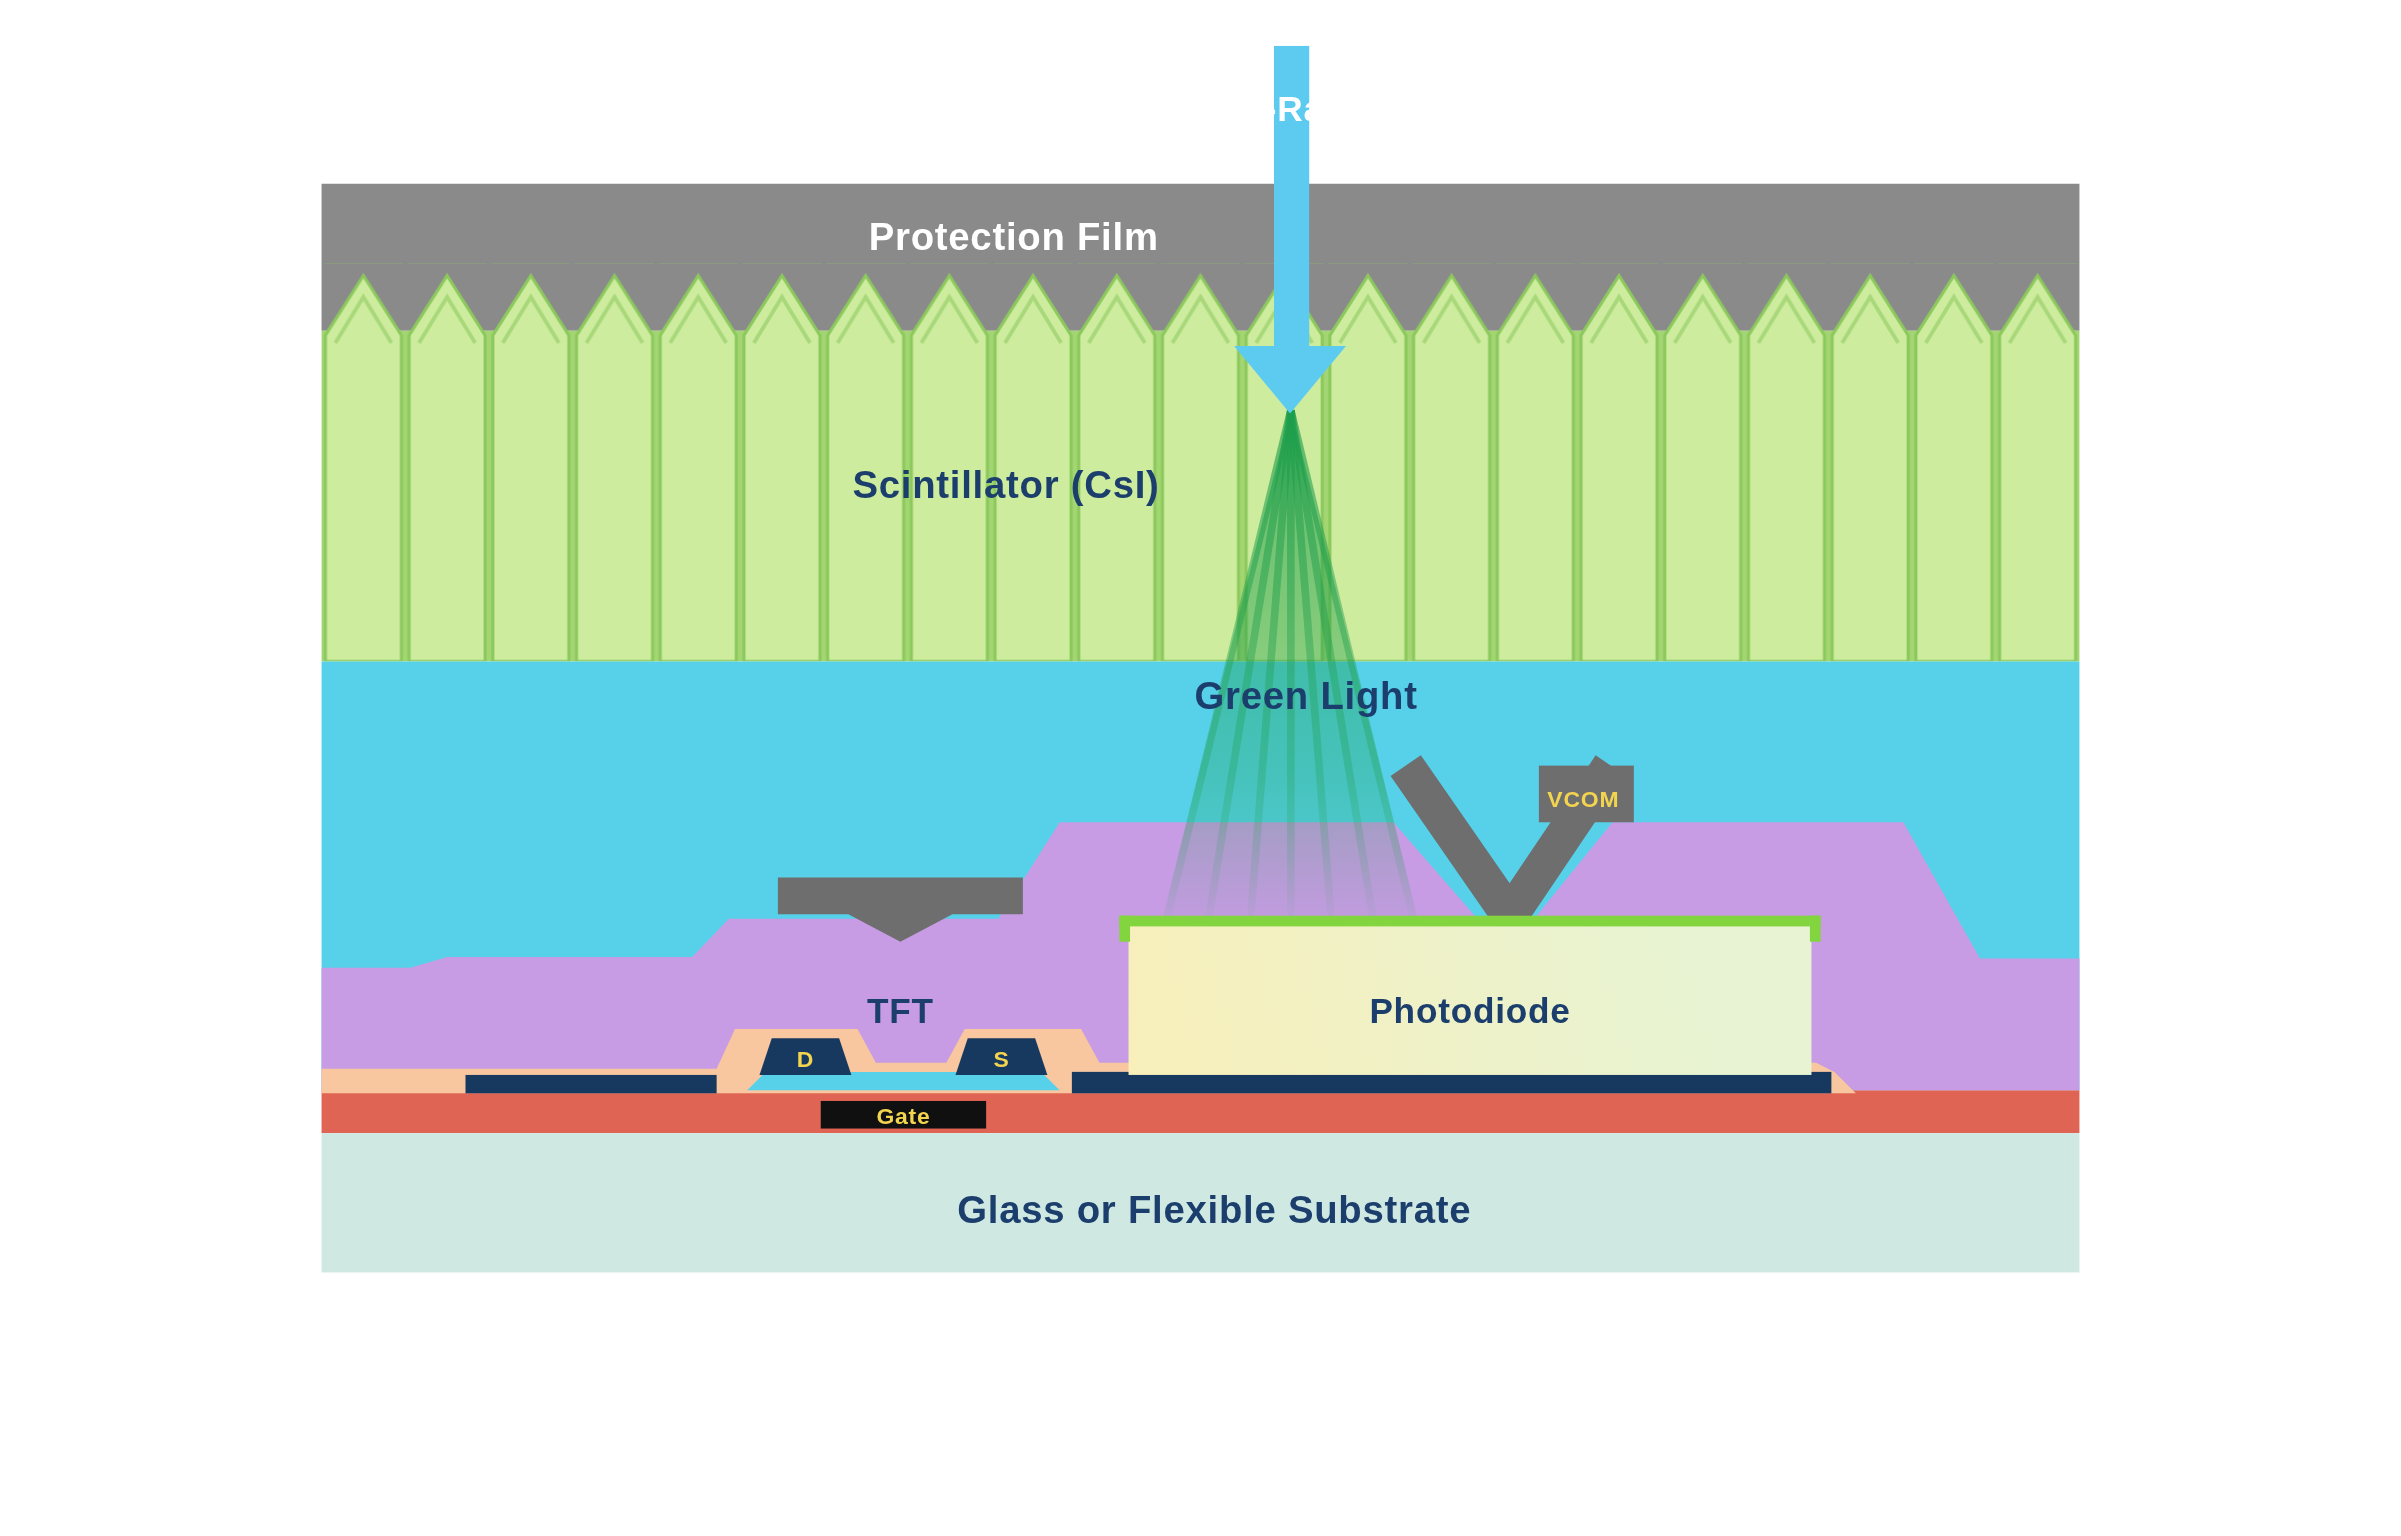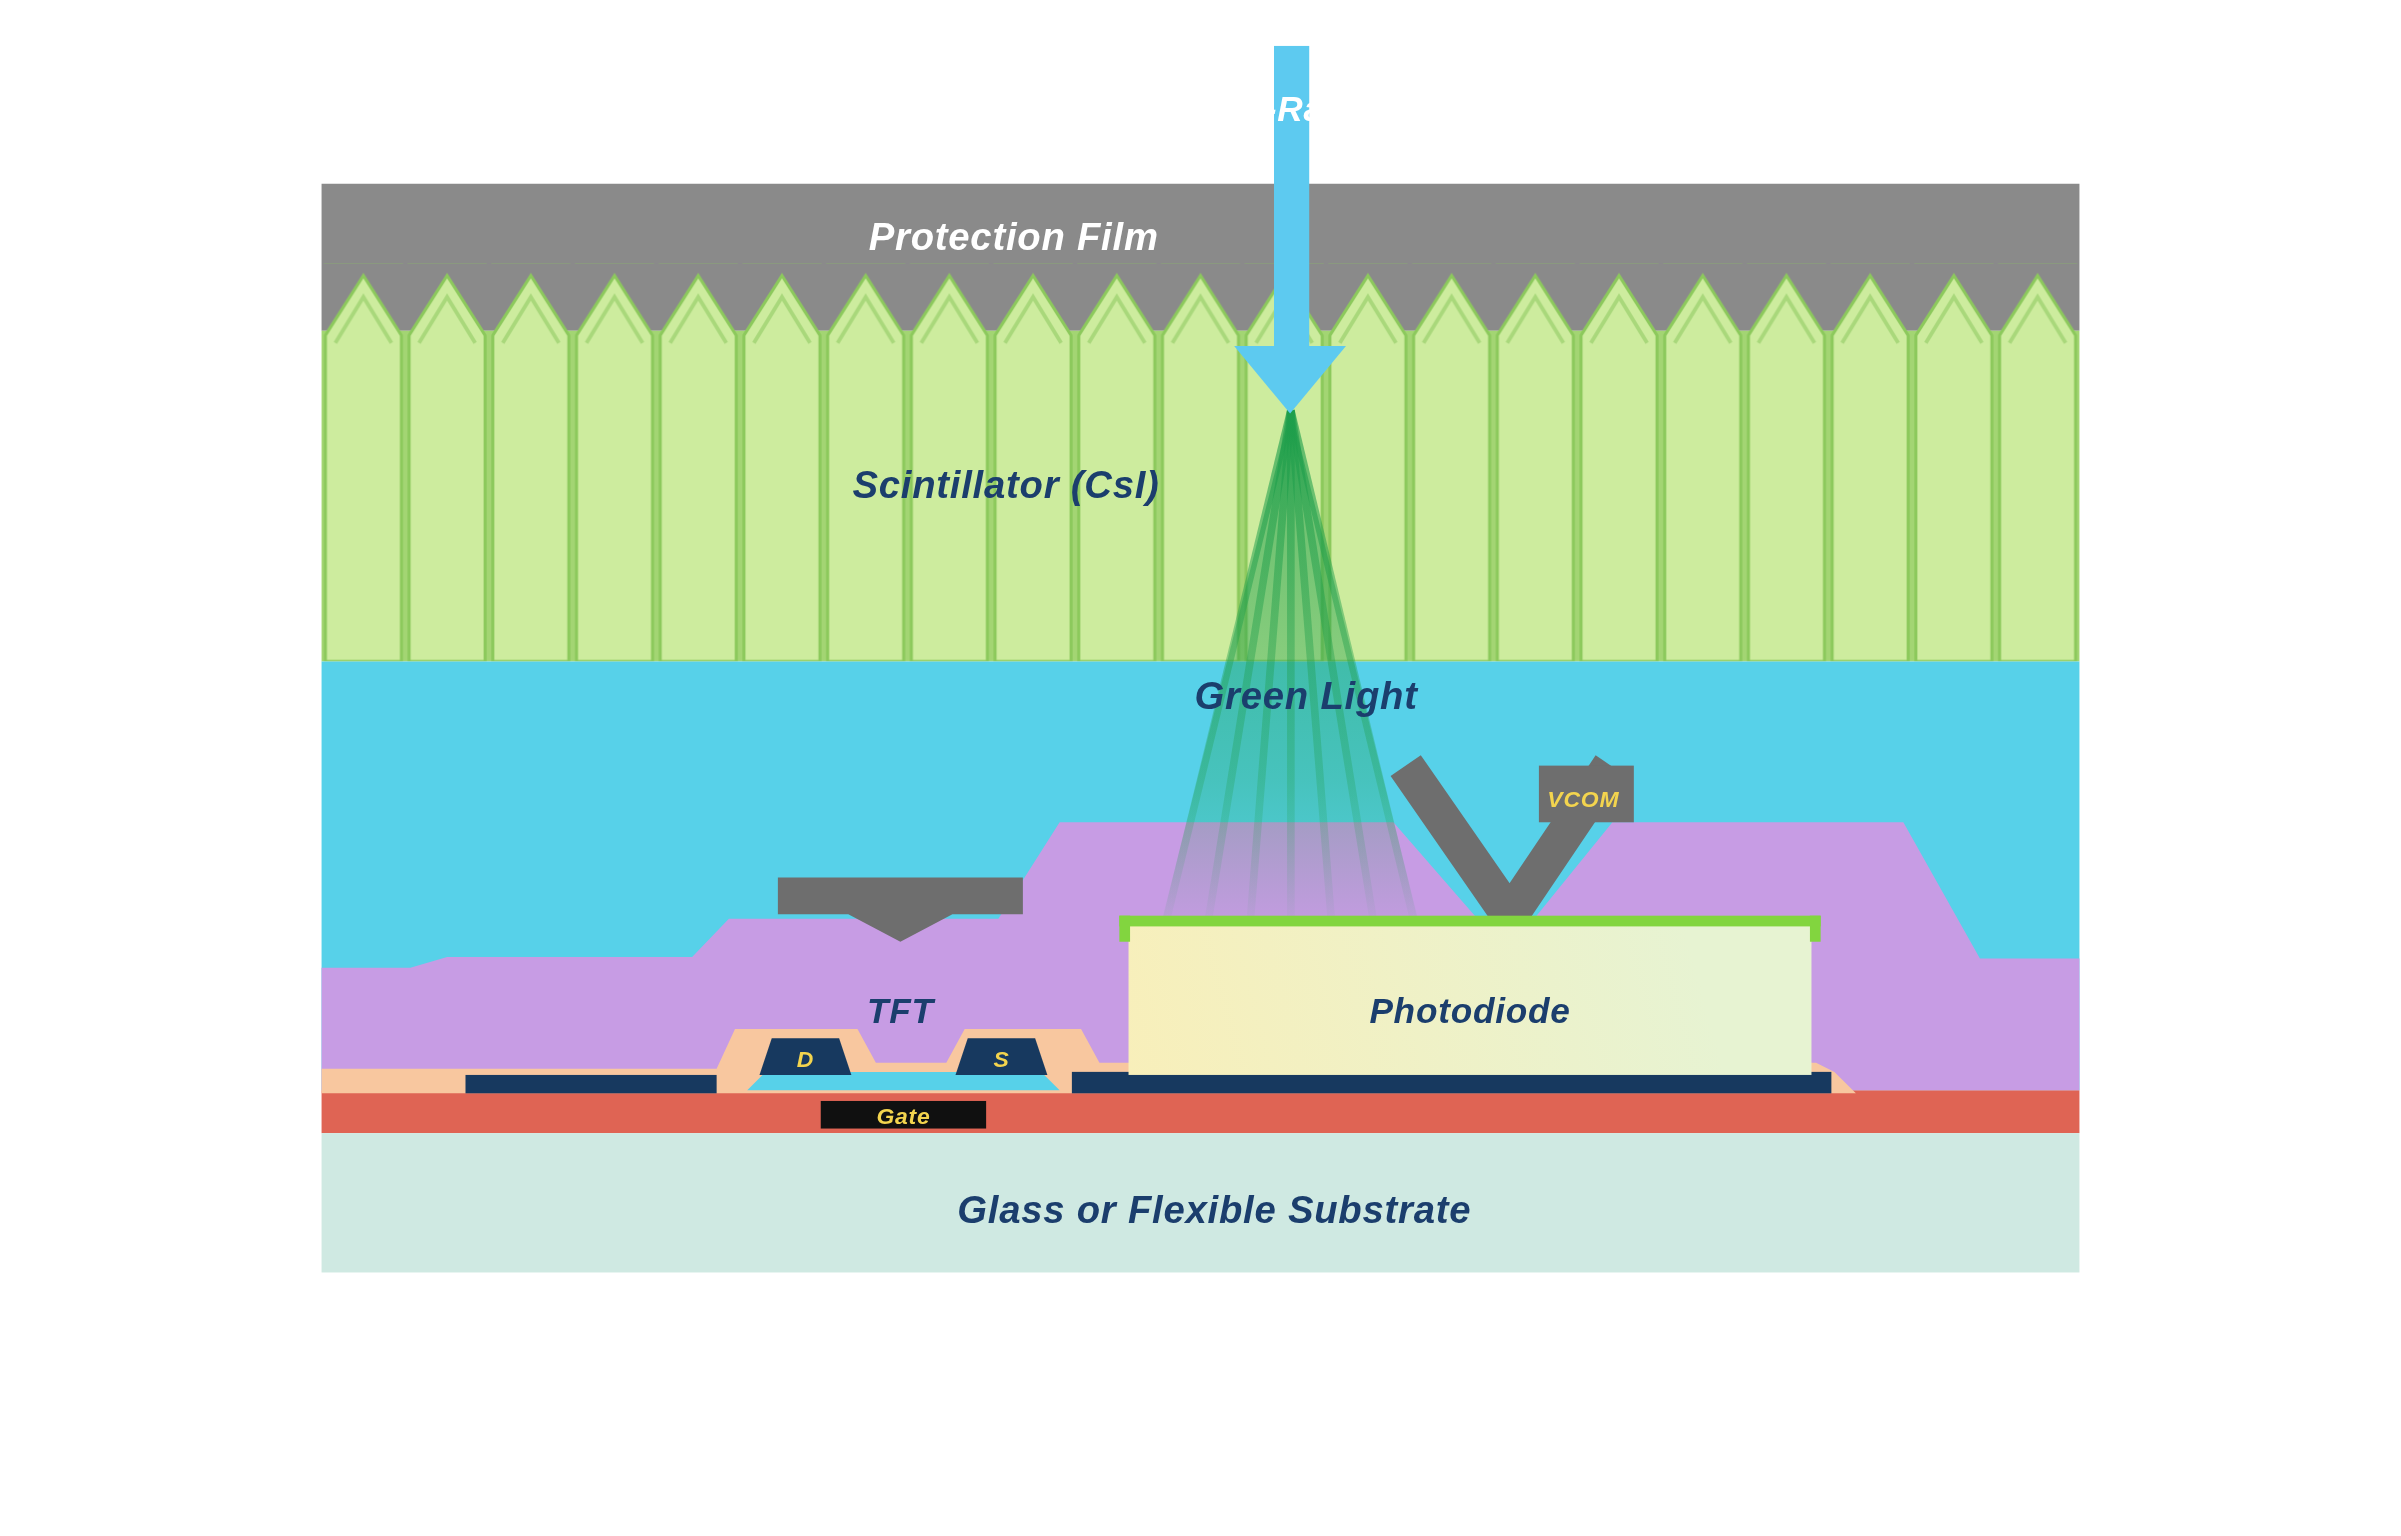--- a/index.html
+++ b/index.html
@@ -1,16 +1,16 @@
 <!DOCTYPE html>
 <html style="font-size:7.7px"><head>
 <meta charset="utf-8">
 <style>
   html,body{margin:0;padding:0;background:#ffffff;}
-  .stage{width:100%;font-style:italic;}
+  .stage{width:100%;}
   svg{display:block;width:100%;height:auto;}
   text{font-family:"Liberation Sans", sans-serif;font-weight:700;letter-spacing:.5px;}
   .lbl-navy{fill:#1b3e6d;}
   .lbl-white{fill:#ffffff;}
   .lbl-yellow{fill:#f3d44e;}
   .lbl-big{font-size:25px;}
   .lbl-mid{font-size:23px;}
   .lbl-sm{font-size:15px;}
 </style>
 </head>

